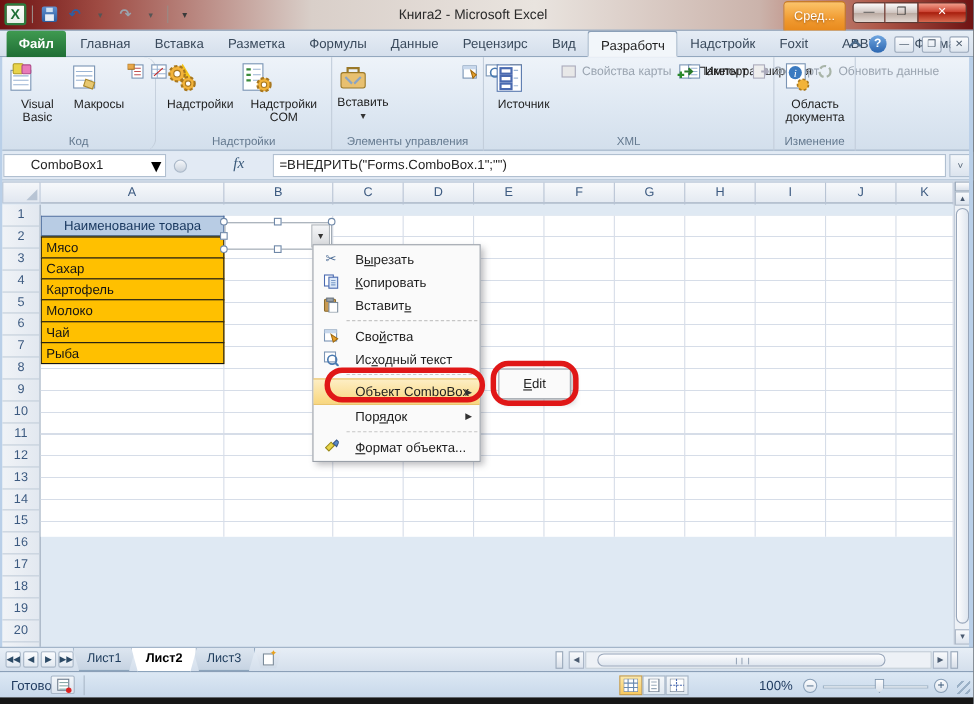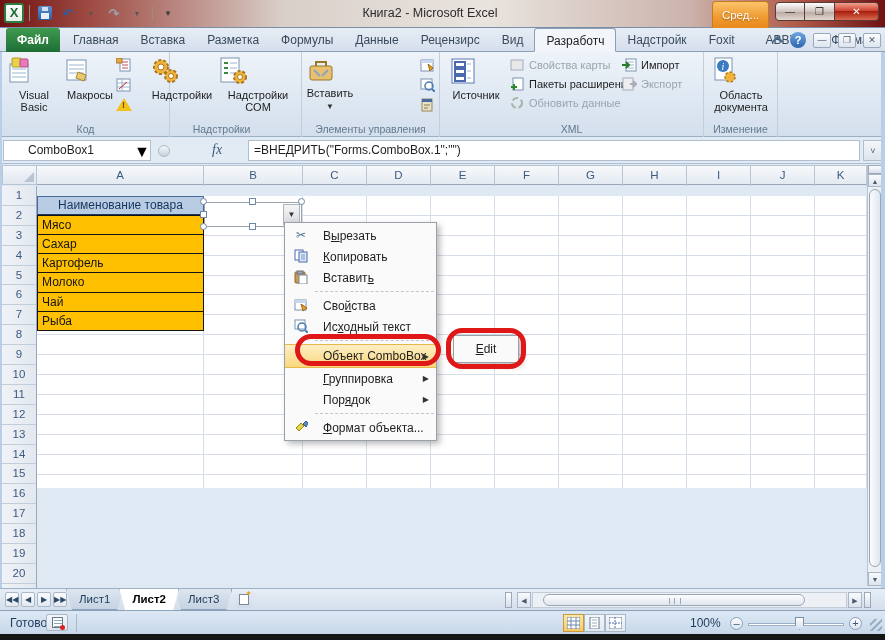--- a/index.html
+++ b/index.html
@@ -51,21 +51,21 @@
   .wb-btn { width:18px; height:15px; border:1px solid #9aa8ba; background:linear-gradient(#fbfcfe,#dde5ee); font-size:9px; color:#4a5a6c; text-align:center; line-height:13px; border-radius:2px; }
 
   
   .ribbon { position:absolute; left:2px; top:52px; width:881px; height:85px;
     background:linear-gradient(#eef3f9,#dde7f2 60%,#d3dfec); border-bottom:1px solid #9db0c5; }
   .rgroup { position:absolute; top:0; height:85px; border-right:1px solid #c3cedb; }
   .glabel { position:absolute; left:0; bottom:2px; width:100%; text-align:center; font-size:10.5px; color:#64798f; }
   .bigbtn { position:absolute; top:4px; text-align:center; font-size:11px; line-height:12px; color:#1e1e1e; }
   .bigbtn .bicon { display:block; margin:0 auto 3px auto; }
   .bigbtn[data-state="hl"] { background:linear-gradient(#fde9a8,#fbd06a 50%,#f7b73f); border:1px solid #c89a40; border-radius:3px; padding-top:2px; top:2px; }
-  .smallcol { position:absolute; top:6px; display:flex; flex-direction:column; gap:6px; }
+  .smallcol { position:absolute; top:6px; display:flex; flex-direction:row; gap:6px; }
   .sitem { display:flex; align-items:center; gap:4px; font-size:11px; color:#1e1e1e; white-space:nowrap; }
   .sitem.gray { color:#9aa4b0; }
   .drop-arrow { font-size:8px; color:#333; }
   .warn-tri { width:0; height:0; border-left:8px solid transparent; border-right:8px solid transparent; border-bottom:13px solid #f2c21a; position:relative; }
   .warn-tri::after { content:"!"; position:absolute; left:-2px; top:2px; font-size:9px; font-weight:bold; color:#6a4a00; }
 
   
   .fbar { position:absolute; left:0; top:138px; width:885px; height:26px; background:#e2eaf4; border-bottom:1px solid #aebfd2; }
   .namebox { position:absolute; left:3px; top:2px; width:148px; height:21px; background:#fff; border:1px solid #b0bfd0;
     font-size:12px; color:#1e1e1e; line-height:19px; padding-left:24px; }
@@ -242,21 +242,21 @@
       <div class="chev-up"></div>
       <div class="help-btn"></div>
       <div class="wb-btn">—</div>
       <div class="wb-btn">❐</div>
       <div class="wb-btn">✕</div>
     </div>
   </div>
 
   <div class="ribbon">
 
-    <div class="rgroup" style="left:0;width:168px;">
+    <div class="rgroup" style="left:0;width:140px;border-radius:11px;">
       <div class="bigbtn" style="left:4px;width:56px;">
         <span class="bicon">
           <svg width="30" height="30">
               <rect x="4" y="8" width="18" height="18" fill="#fff" stroke="#7a94b4"></rect>
               <path d="M6 13h14M6 17h14M6 21h14" stroke="#9ab4d4"></path>
               <rect x="6" y="2" width="9" height="9" rx="1" fill="#e8d34a" stroke="#b09a20"></rect>
               <rect x="14" y="3" width="8" height="8" rx="1" fill="#e87ab8" stroke="#b04a88"></rect>
             </svg>
         </span>
         <span>Visual Basic</span>
@@ -575,24 +575,20 @@
           </svg>
         </span>
       <span><span>Ис</span><span class="key">х</span><span>одный текст</span></span>
     </div>
     <div class="msep"></div>
     <div class="mitem" data-state="hover">
       <span><span>Об</span><span class="key">ъ</span><span>ект ComboBox</span></span>
       <span class="sub-arrow"></span>
     </div>
     <div class="mitem">
-      <span><span></span><span class="key">Г</span><span>руппировка</span></span>
-      <span class="sub-arrow"></span>
-    </div>
-    <div class="mitem">
       <span><span>Пор</span><span class="key">я</span><span>док</span></span>
       <span class="sub-arrow"></span>
     </div>
     <div class="msep"></div>
     <div class="mitem">
       <span class="micon">
           <svg width="14" height="14">
             <path d="M2 8l5-5 3 3-5 5z" fill="#e8d44a" stroke="#9a8a1a"></path>
             <path d="M9 4l3 3 2-4-2-2z" fill="#5a8ac8" stroke="#3a5a88"></path>
           </svg>

